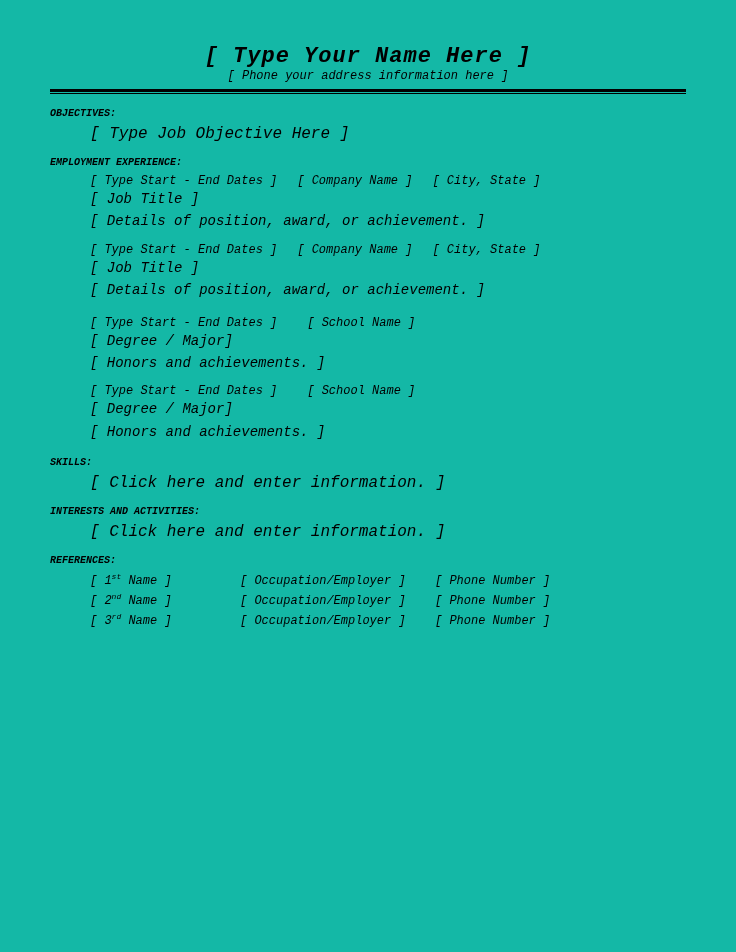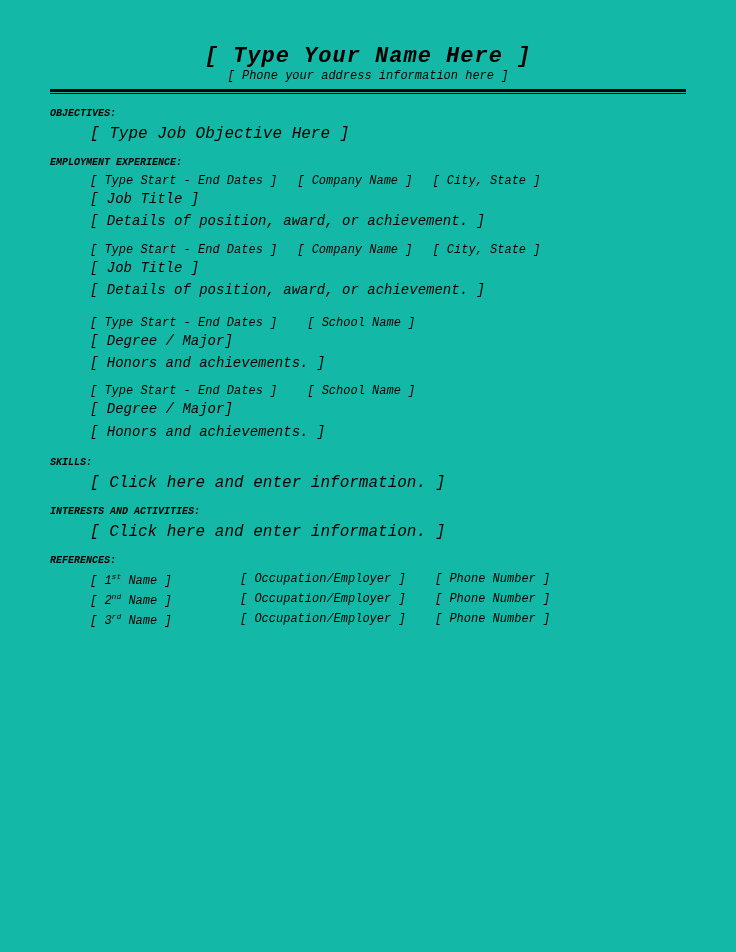--- a/index.html
+++ b/index.html
@@ -95,21 +95,21 @@
     .entry-line {
       font-size: 14px;
       font-family: 'Courier New', Courier, monospace;
       line-height: 1.6;
     }
     .references-section {
       margin-top: 8px;
     }
     .reference-row {
       display: flex;
-      align-items: flex-start;
+      align-items: flex-end;
       gap: 20px;
       font-size: 12px;
       font-family: 'Courier New', Courier, monospace;
       margin-bottom: 4px;
     }
     .ref-name-col {
       min-width: 130px;
     }
     .ref-occ-col {
       min-width: 175px;

